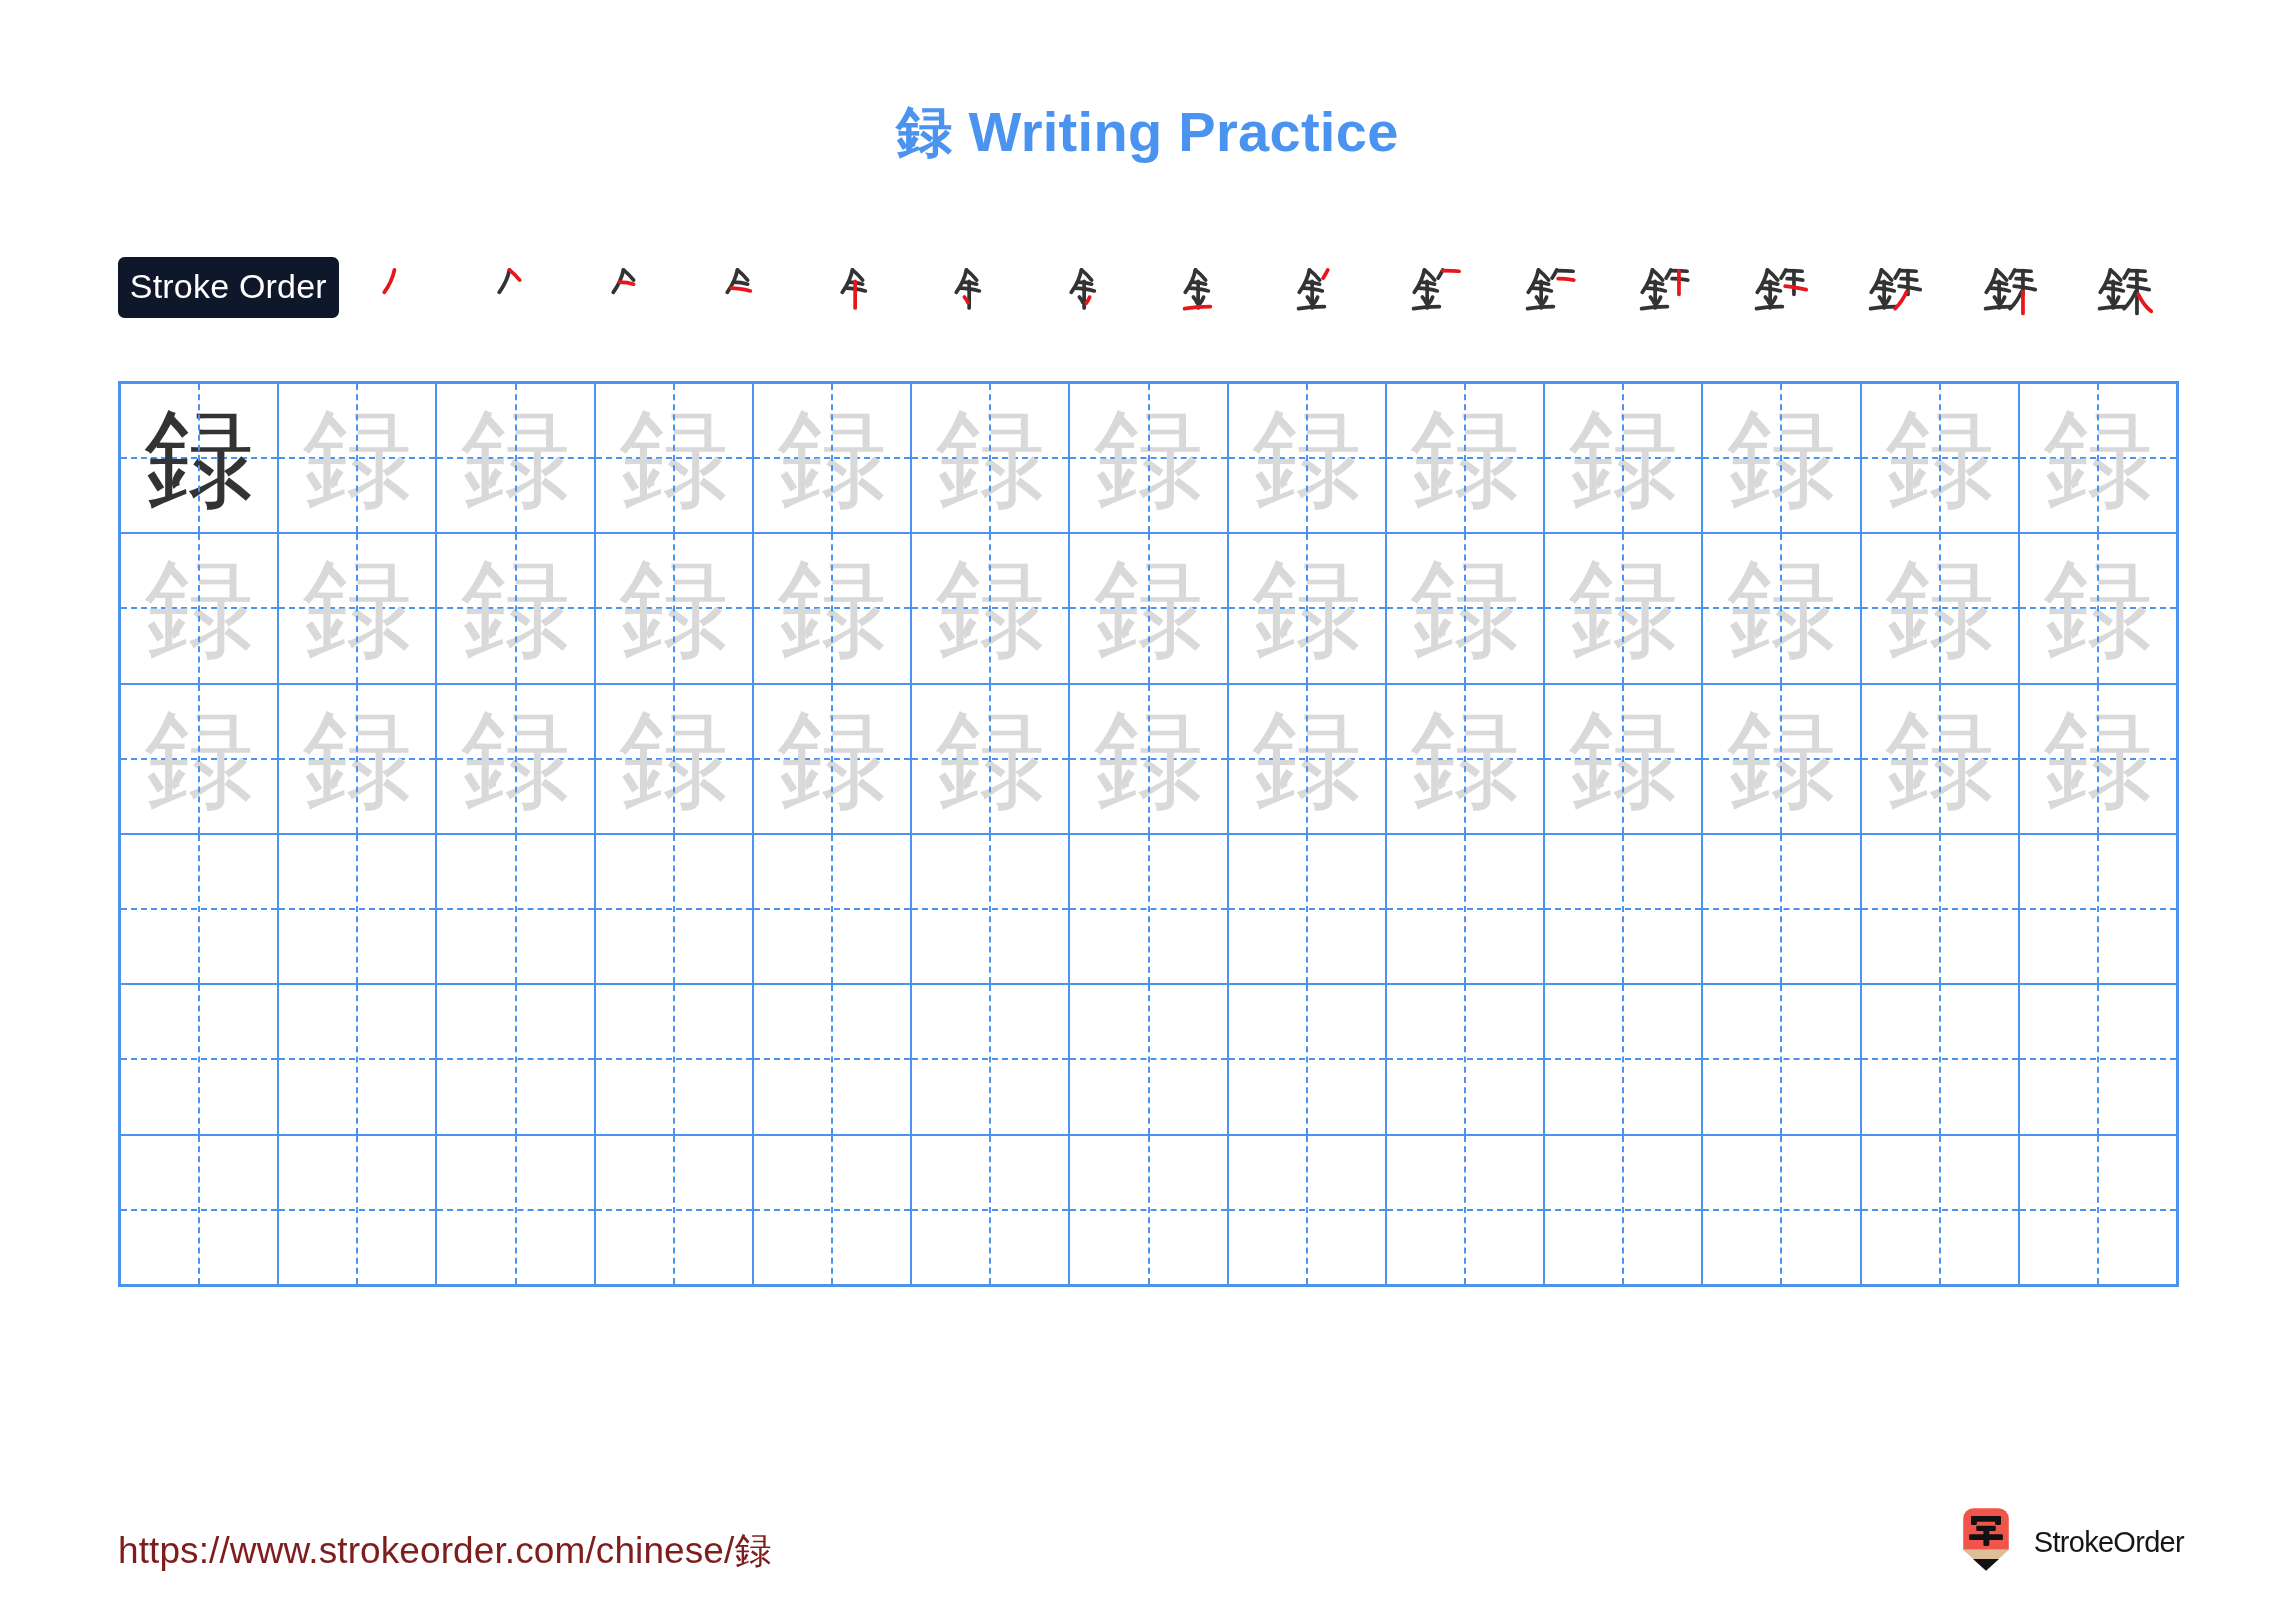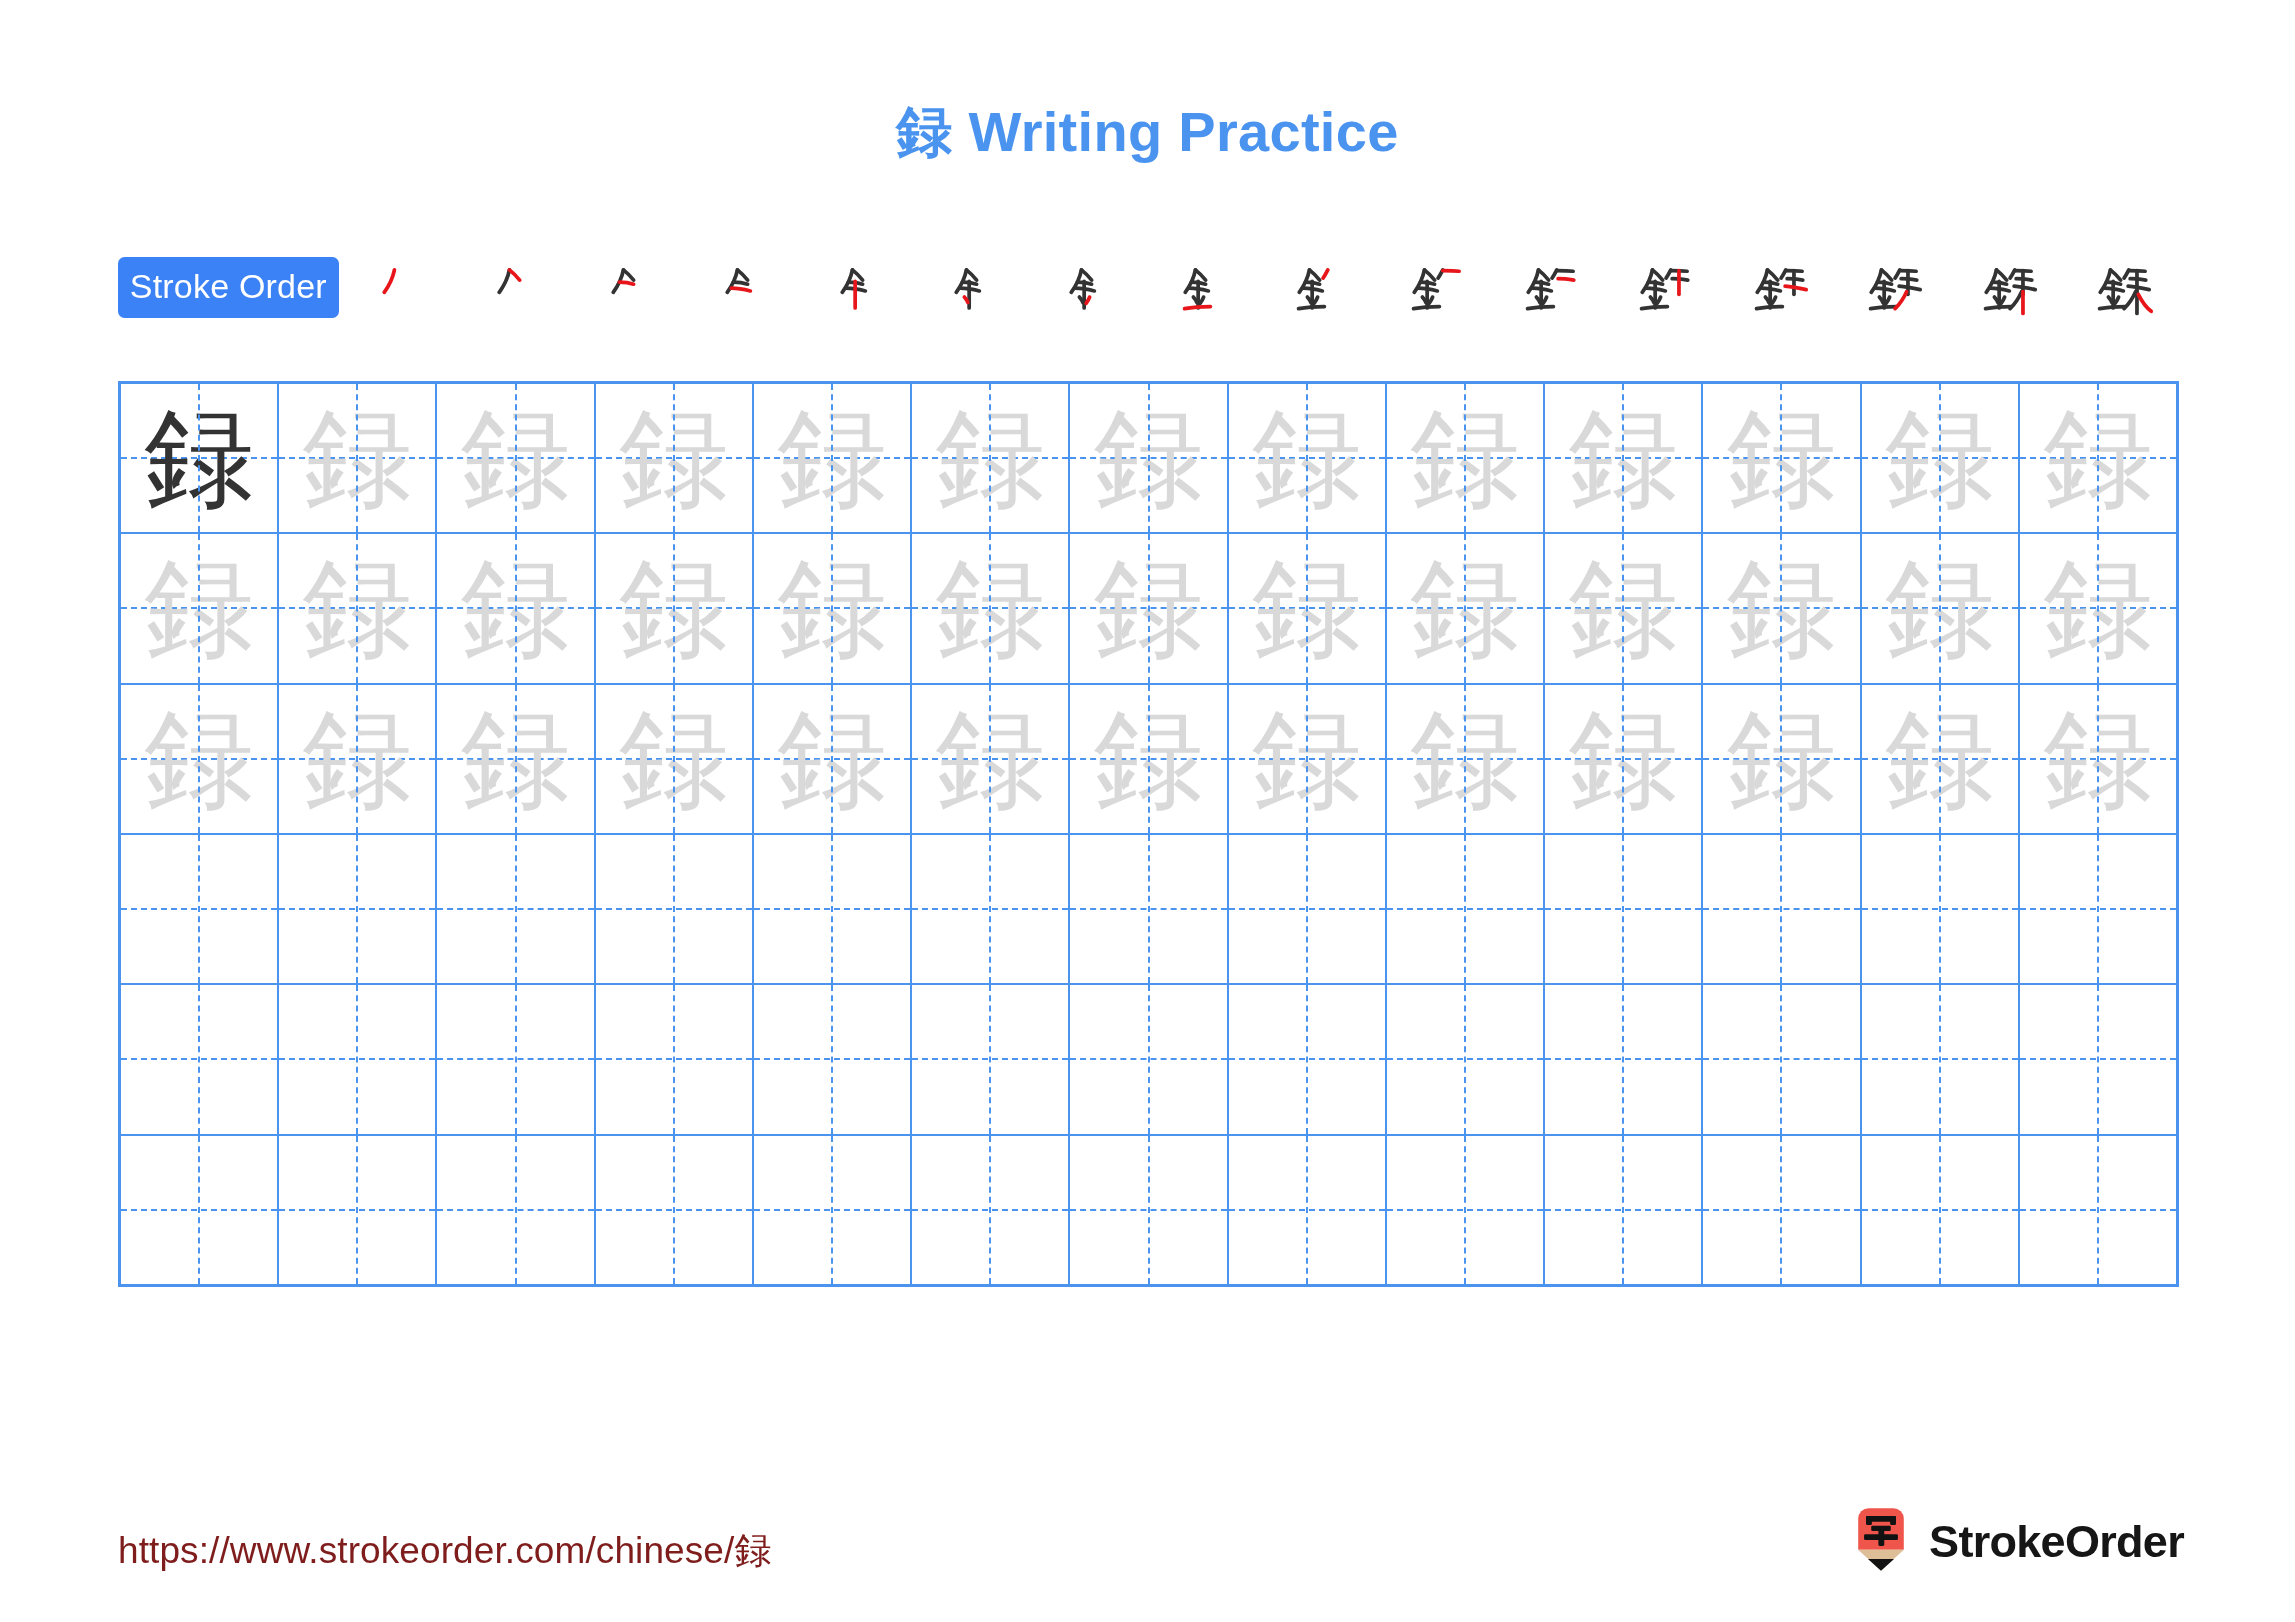--- a/index.html
+++ b/index.html
@@ -34,21 +34,21 @@
   #stroke-order-row {
     position: absolute;
     left: 118px;
     top: 257px;
     width: 2061px;
     height: 85px;
     display: flex;
     align-items: flex-start;
   }
   #stroke-order-badge {
-    background: #3b82f6;
+    background: #0f172a;
     color: #ffffff;
     border-radius: 6.5px;
     font-size: 34px;
     line-height: 1;
     padding: 12.4px 11.8px 15px 11.8px;
     white-space: nowrap;
     flex: 0 0 auto;
     letter-spacing: 0.2px;
   }
   #stroke-list {
@@ -150,22 +150,22 @@
     display: flex;
     align-items: center;
     height: 72px;
   }
   #brand-logo-icon {
     width: 56px;
     height: 68px;
     flex: 0 0 auto;
   }
   #brand-name {
-    font-size: 45px;
-    font-weight: bold;
+    font-size: 29px;
+    font-weight: normal;
     color: #161616;
     margin-left: 20px;
     letter-spacing: -0.7px;
     white-space: nowrap;
   }
 </style>
 </head>
 <body>
 
 <div id="page-title">録 Writing Practice</div>

